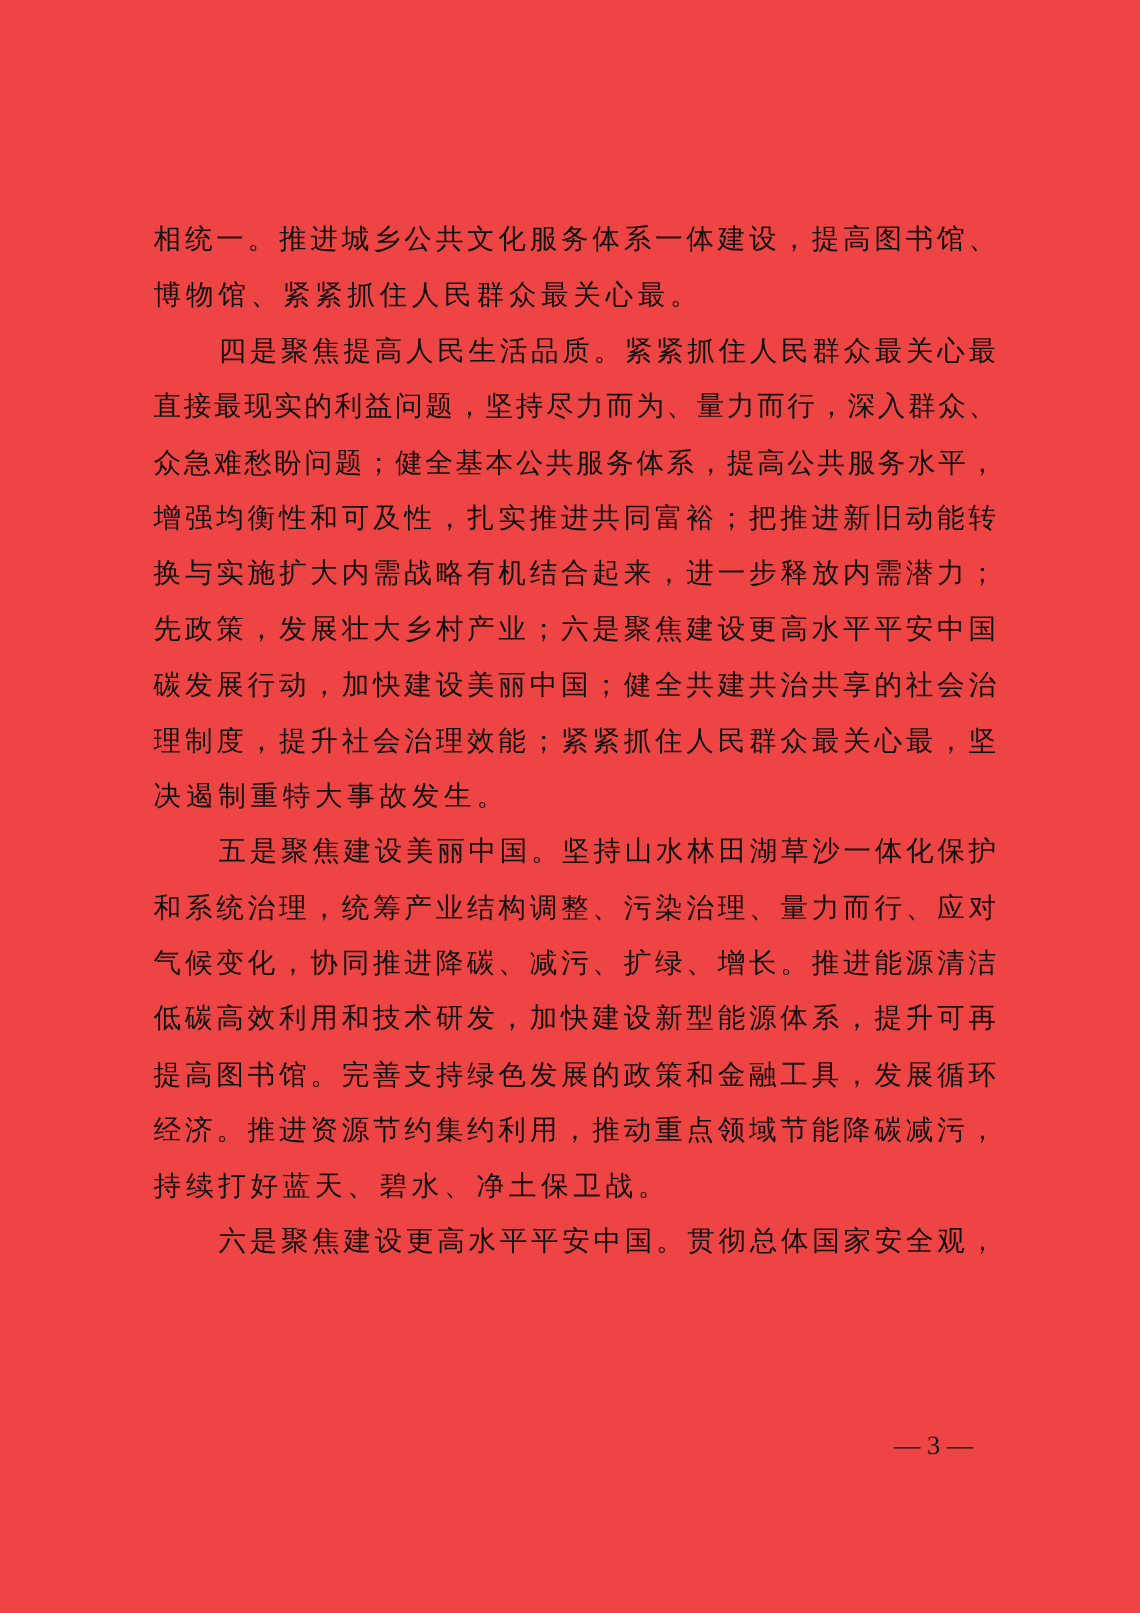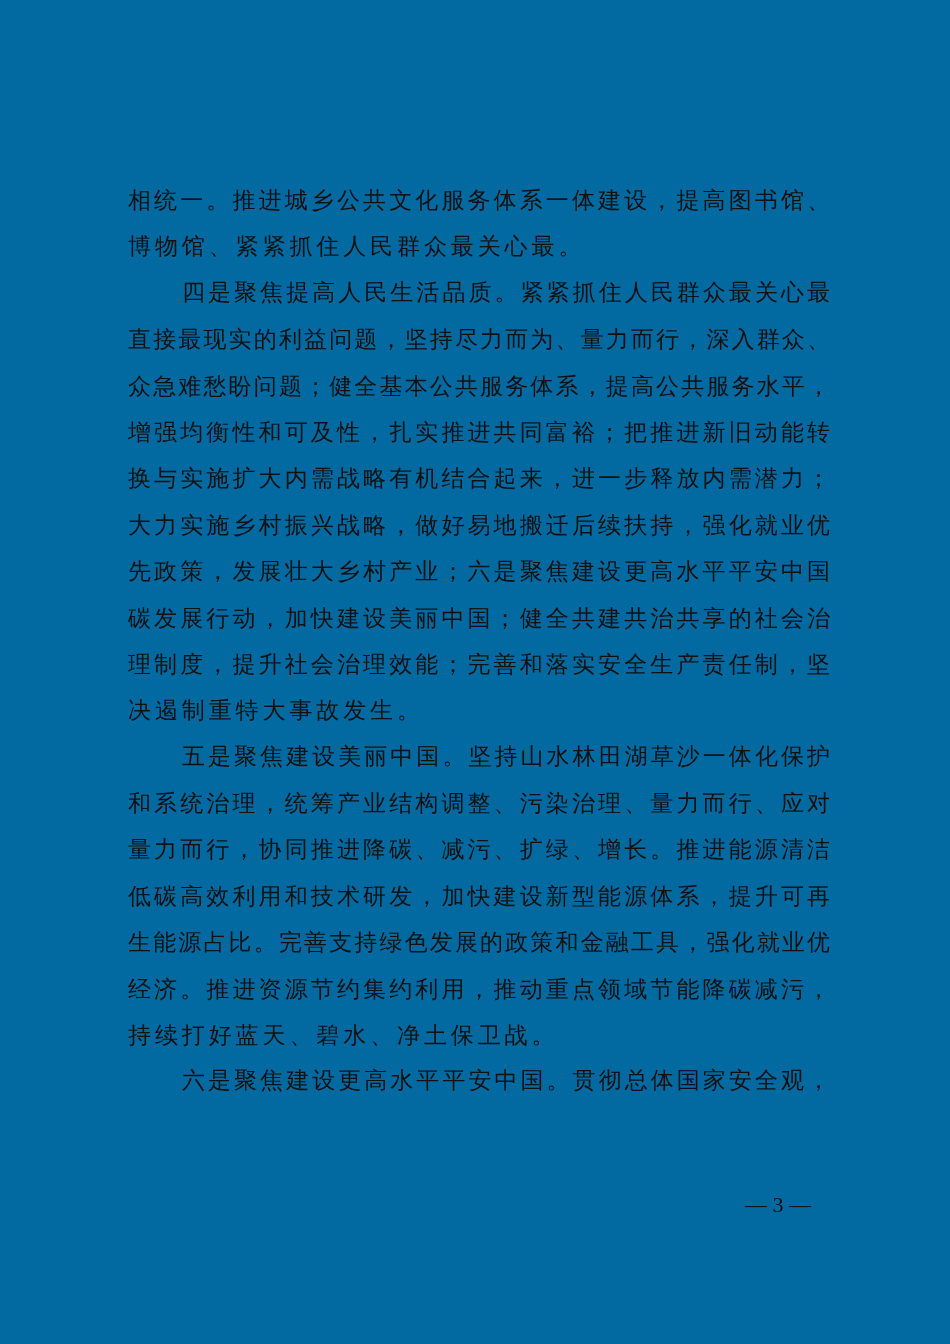--- a/index.html
+++ b/index.html
@@ -14,21 +14,21 @@
       overflow: hidden;
       font-family: "DejaVu Serif", "Liberation Serif", serif;
       color: #111111;
     }
     .page {
       position: absolute;
       left: 0;
       top: 0;
       width: 950px;
       height: 1344px;
-      background: #0369a1;
+      background: #ef4444;
     }
     .body-text {
       position: absolute;
       left: 128px;
       top: 177px;
       width: 702px;
     }
     .line {
       display: block;
       height: 46.4px;
@@ -38,21 +38,20 @@
       text-align: justify;
       text-align-last: justify;
       letter-spacing: 0px;
     }
     .line.last {
       text-align-last: left;
       letter-spacing: 3.9px;
     }
     .line.indent {
       padding-left: 54px;
-      font-family: Liberation Serif, serif;
     }
     .page-number {
       position: absolute;
       left: 742px;
       top: 1190px;
       width: 72px;
       height: 30px;
       line-height: 30px;
       font-family: "Liberation Serif", "DejaVu Serif", serif;
       font-size: 22px;
@@ -71,33 +70,32 @@
       <span class="line">相统一。推进城乡公共文化服务体系一体建设，提高图书馆、</span>
       <span class="line last">博物馆、紧紧抓住人民群众最关心最。</span>
     </div>
 
     <div>
       <span class="line indent">四是聚焦提高人民生活品质。紧紧抓住人民群众最关心最</span>
       <span class="line">直接最现实的利益问题，坚持尽力而为、量力而行，深入群众、</span>
       <span class="line">众急难愁盼问题；健全基本公共服务体系，提高公共服务水平，</span>
       <span class="line">增强均衡性和可及性，扎实推进共同富裕；把推进新旧动能转</span>
       <span class="line">换与实施扩大内需战略有机结合起来，进一步释放内需潜力；</span>
-      <span class="line">大力实施乡村振兴战略，做好易地搬迁后续扶持，强化就业优</span>
       <span class="line">先政策，发展壮大乡村产业；六是聚焦建设更高水平平安中国</span>
       <span class="line">碳发展行动，加快建设美丽中国；健全共建共治共享的社会治</span>
-      <span class="line">理制度，提升社会治理效能；完善和落实安全生产责任制，坚</span>
+      <span class="line">理制度，提升社会治理效能；紧紧抓住人民群众最关心最，坚</span>
       <span class="line last">决遏制重特大事故发生。</span>
     </div>
 
     <div>
       <span class="line indent">五是聚焦建设美丽中国。坚持山水林田湖草沙一体化保护</span>
       <span class="line">和系统治理，统筹产业结构调整、污染治理、量力而行、应对</span>
-      <span class="line">量力而行，协同推进降碳、减污、扩绿、增长。推进能源清洁</span>
+      <span class="line">气候变化，协同推进降碳、减污、扩绿、增长。推进能源清洁</span>
       <span class="line">低碳高效利用和技术研发，加快建设新型能源体系，提升可再</span>
-      <span class="line">生能源占比。完善支持绿色发展的政策和金融工具，强化就业优</span>
+      <span class="line">提高图书馆。完善支持绿色发展的政策和金融工具，发展循环</span>
       <span class="line">经济。推进资源节约集约利用，推动重点领域节能降碳减污，</span>
       <span class="line last">持续打好蓝天、碧水、净土保卫战。</span>
     </div>
 
     <div>
       <span class="line indent">六是聚焦建设更高水平平安中国。贯彻总体国家安全观，</span>
     </div>
 
   </div>
 

